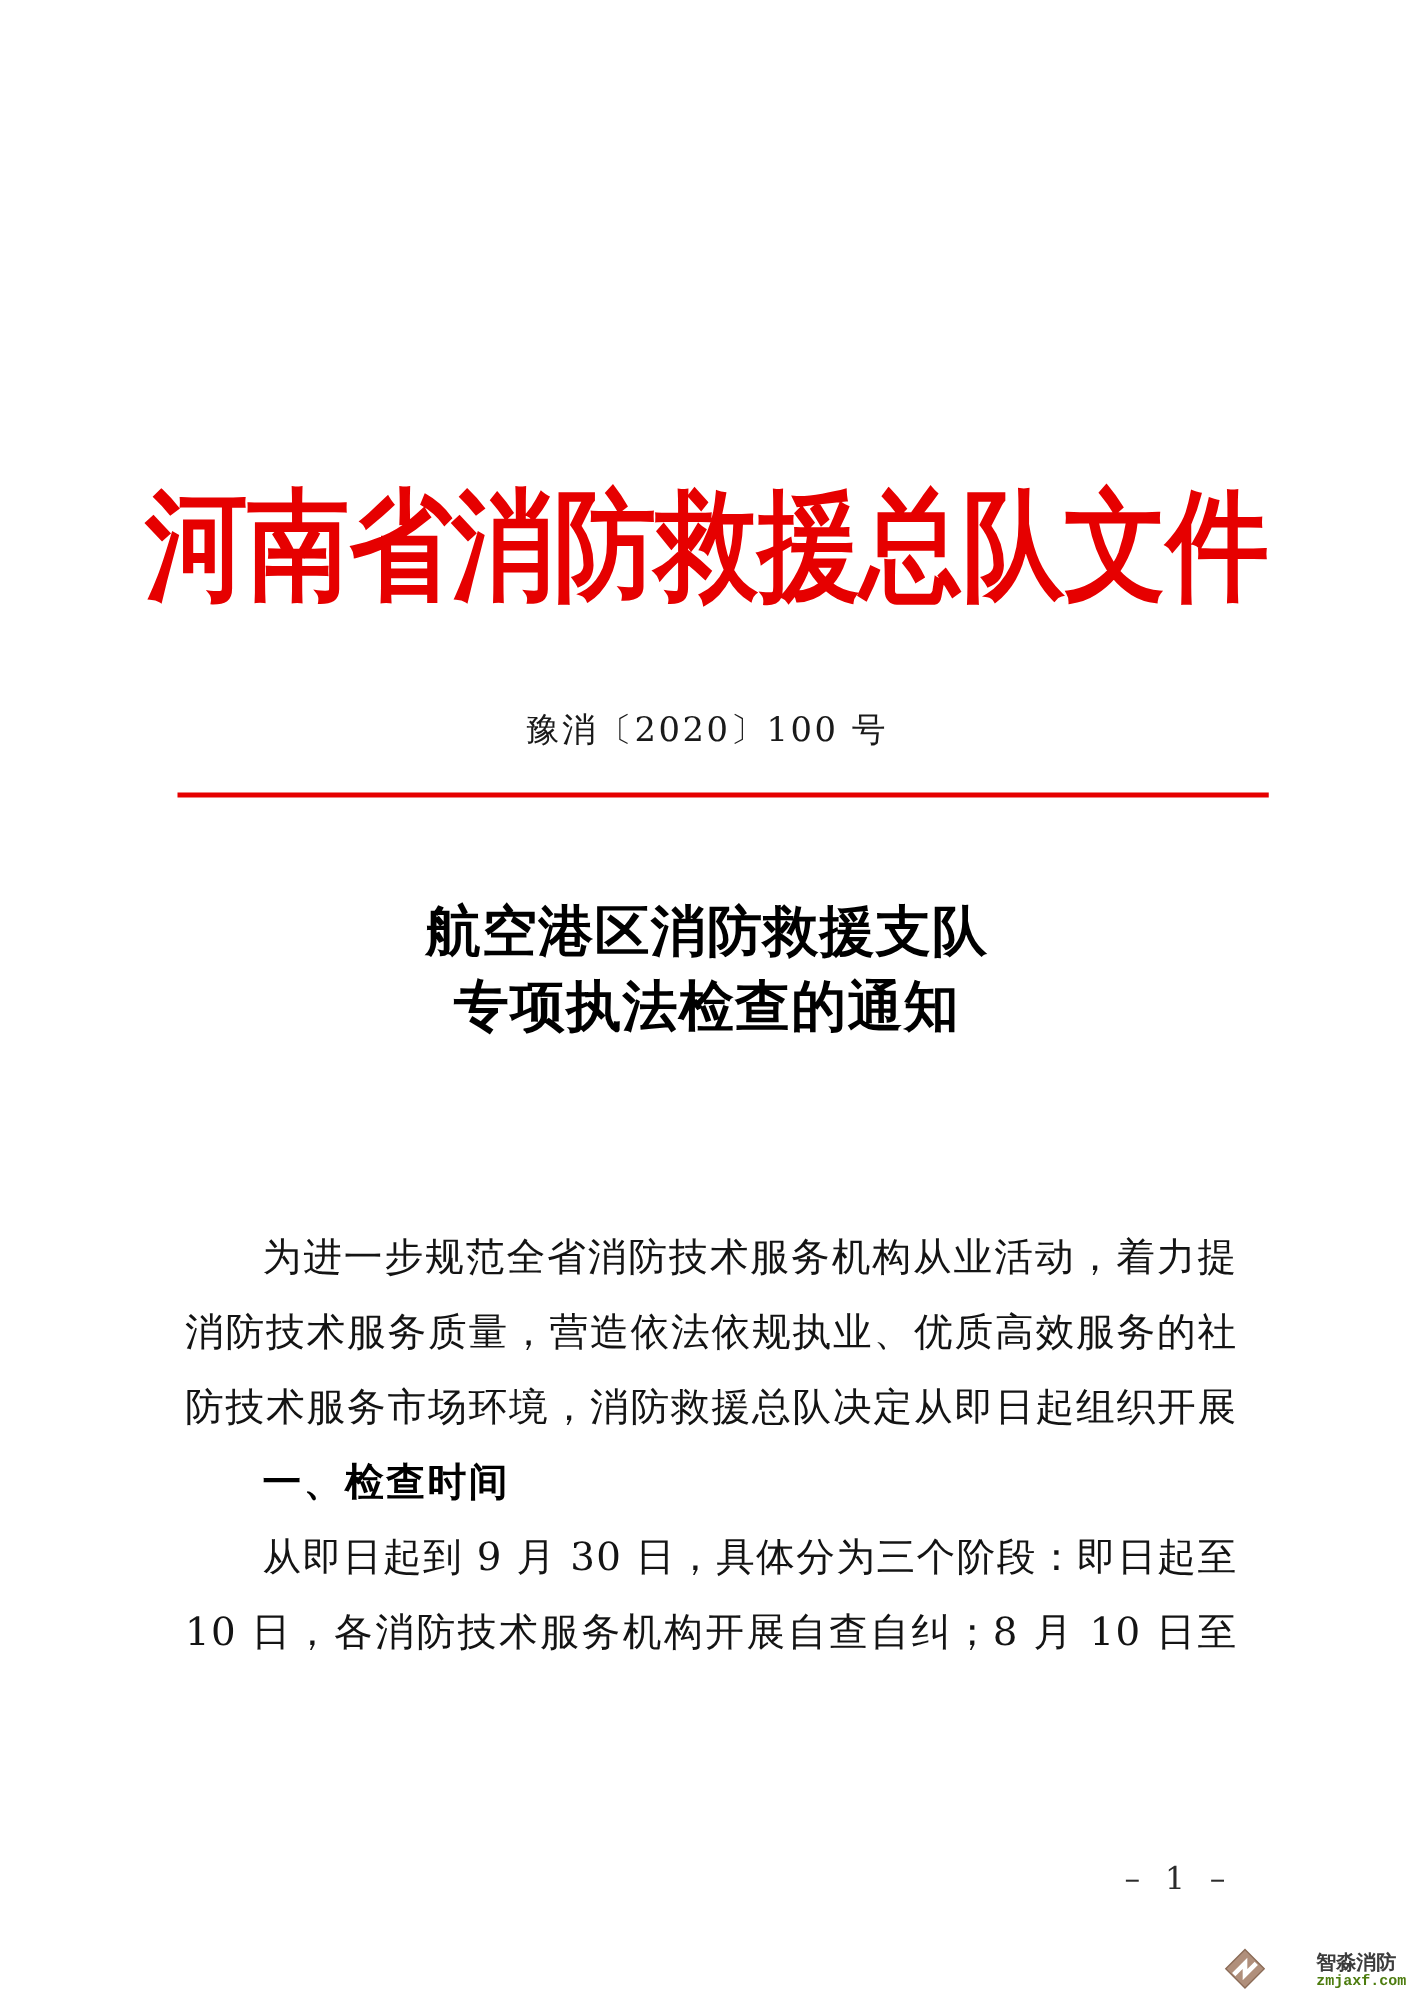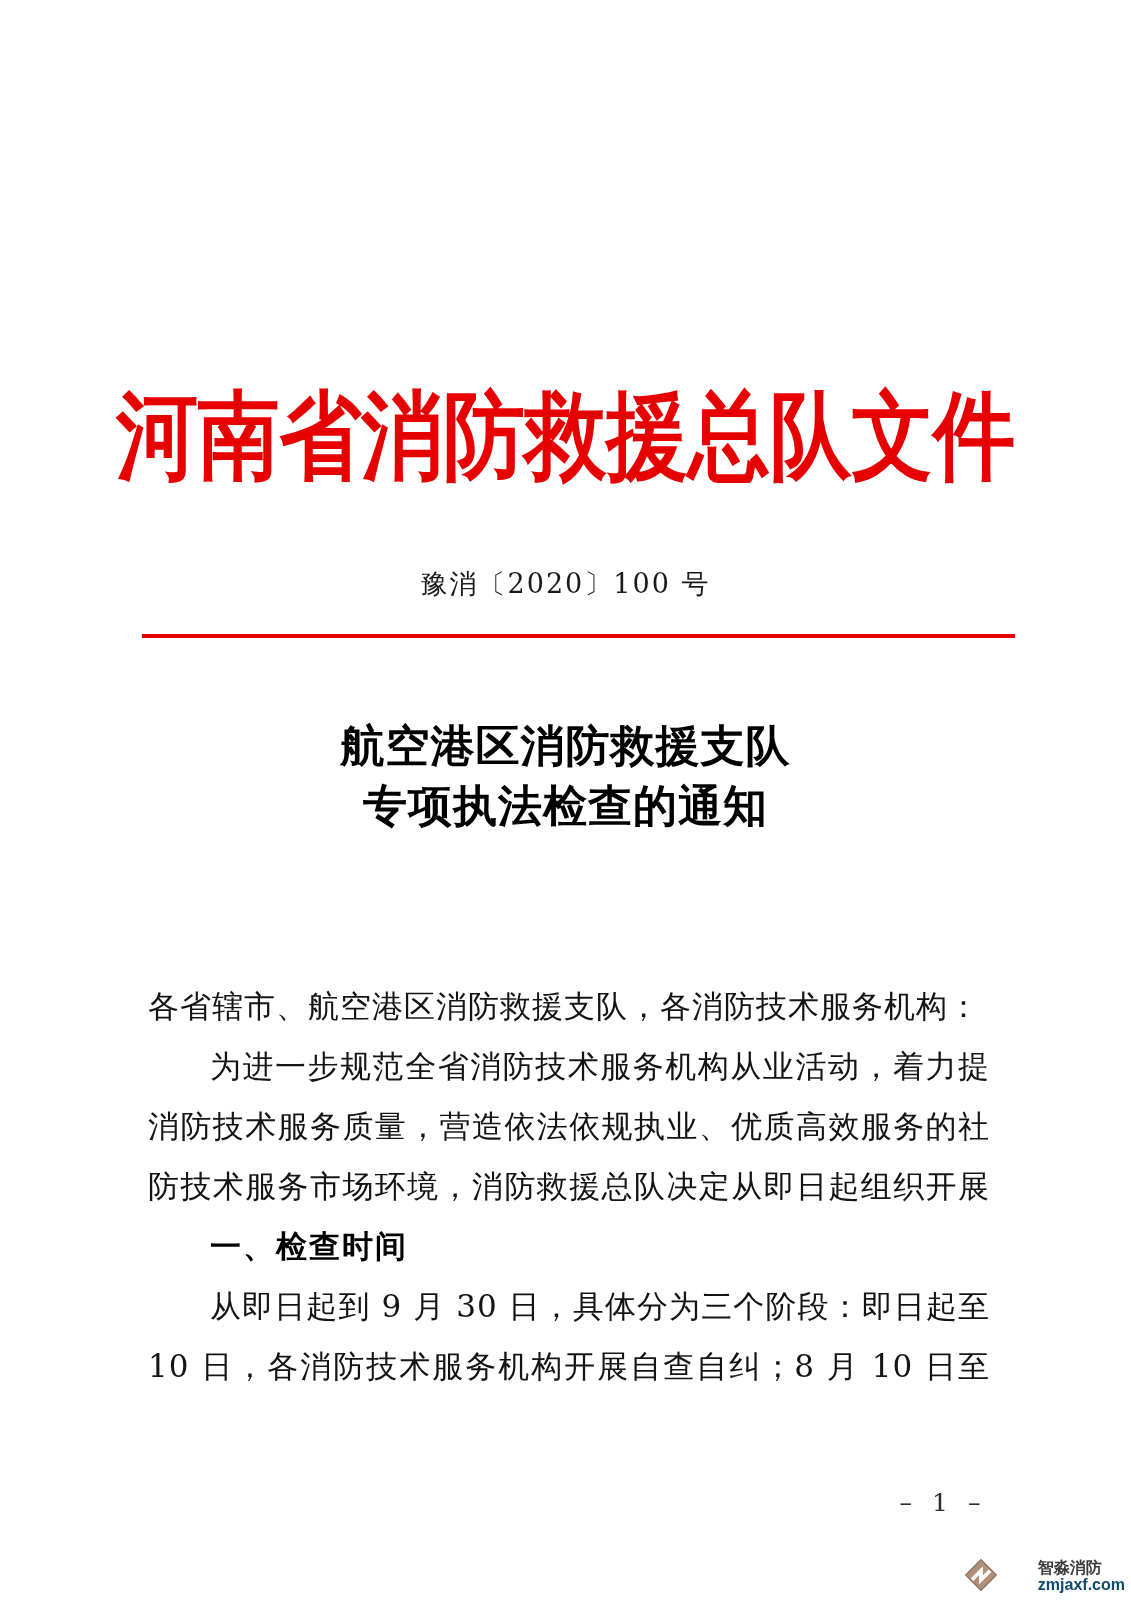--- a/index.html
+++ b/index.html
@@ -123,44 +123,43 @@
     line-height: 1.05;
     margin-left: 36px;
   }
   .wm-name {
     font-family: "DejaVu Sans", "Liberation Sans", sans-serif;
     font-weight: bold;
     font-size: 16px;
     color: #3c3c3c;
   }
   .wm-site {
-    font-family: Liberation Sans, sans-serif;
+    font-family: Liberation Mono, monospace;
     font-weight: bold;
-    font-size: 16px;
-    color: #0c4a6e;
+    font-size: 12px;
+    color: #4d7c0f;
   }
 </style>
 </head>
 <body>
 
 <div class="page">
 
   <div class="red-header">河南省消防救援总队文件</div>
 
   <div class="doc-number">豫消〔2020〕100 号</div>
 
   <div class="red-rule"></div>
 
   <div class="doc-title">
     <div>航空港区消防救援支队</div>
     <div>专项执法检查的通知</div>
   </div>
 
   <div class="body-block">
-    <div class="line">各省辖市、航空港区消防救援支队，各消防技术服务机构：</div>
     <div class="line indent fill">为进一步规范全省消防技术服务机构从业活动，着力提高其</div>
     <div class="line fill">消防技术服务质量，营造依法依规执业、优质高效服务的社会消</div>
     <div class="line fill">防技术服务市场环境，消防救援总队决定从即日起组织开展全省</div>
     <div class="line indent heading">一、检查时间</div>
     <div class="line indent fill">从即日起到 9 月 30 日，具体分为三个阶段：即日起至 8 月</div>
     <div class="line fill">10 日，各消防技术服务机构开展自查自纠；8 月 10 日至 9 月 20</div>
   </div>
 
   <div class="page-number">– 1 –</div>
 

